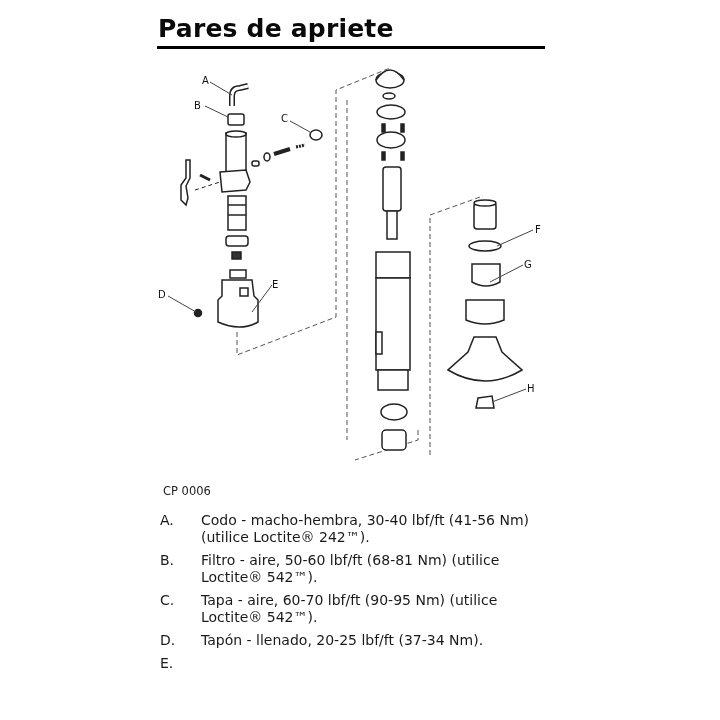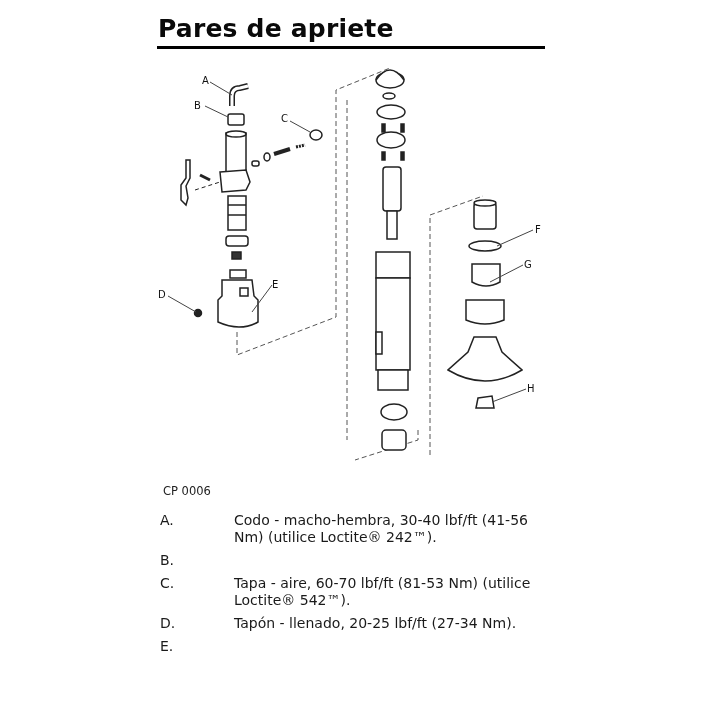--- a/index.html
+++ b/index.html
@@ -6,21 +6,21 @@
     body { width: 720px; height: 720px; position: relative; overflow: hidden;
            font-family: "DejaVu Sans", "Liberation Sans", sans-serif; color: #111; }
     .title { position: absolute; left: 158px; top: 14px; font-size: 25px; font-weight: bold;
              letter-spacing: 0.2px; color: #0a0a0a; }
     .title-rule { position: absolute; left: 157px; top: 46px; width: 388px; height: 3px; background: #000; }
     .diagram { position: absolute; left: 0; top: 0; width: 720px; height: 480px; }
     .fig-code { position: absolute; left: 163px; top: 484px; font-size: 11.5px; color: #222; }
     .legend { position: absolute; left: 160px; top: 512px; width: 400px; }
     .legend-item { display: flex; font-size: 14px; line-height: 17px; margin-bottom: 6px; color: #1a1a1a; }
     .legend-letter { width: 41px; flex: none; padding-left: 0; }
-    .legend-text { flex: 1; margin-left: 33px; }
+    .legend-text { flex: 1; }
     svg text { font-family: "DejaVu Sans", "Liberation Sans", sans-serif; }
   </style>
 </head>
 <body>
 
 <div class="title">Pares de apriete</div>
 <div class="title-rule"></div>
 
 <svg class="diagram" width="720" height="480" viewBox="0 0 720 480">
   <g fill="none" stroke="#222" stroke-width="1.5">
@@ -123,25 +123,26 @@
 
 <div class="fig-code">CP 0006</div>
 
 <div class="legend">
   <div class="legend-item">
     <span class="legend-letter">A.</span>
     <span class="legend-text">Codo - macho-hembra, 30-40 lbf/ft (41-56 Nm) (utilice Loctite® 242™).</span>
   </div>
   <div class="legend-item">
     <span class="legend-letter">B.</span>
+    <span class="legend-text">Filtro - aire, 50-60 lbf/ft (68-81 Nm) (utilice Loctite® 542™).</span>
   </div>
   <div class="legend-item">
     <span class="legend-letter">C.</span>
-    <span class="legend-text">Tapa - aire, 60-70 lbf/ft (81-53 Nm) (utilice Loctite® 542™).</span>
+    <span class="legend-text">Tapa - aire, 60-70 lbf/ft (90-95 Nm) (utilice Loctite® 542™).</span>
   </div>
   <div class="legend-item">
     <span class="legend-letter">D.</span>
-    <span class="legend-text">Tapón - llenado, 20-25 lbf/ft (27-34 Nm).</span>
+    <span class="legend-text">Tapón - llenado, 20-25 lbf/ft (37-34 Nm).</span>
   </div>
   <div class="legend-item">
     <span class="legend-letter">E.</span>
   </div>
 </div>
 
 </body></html>

